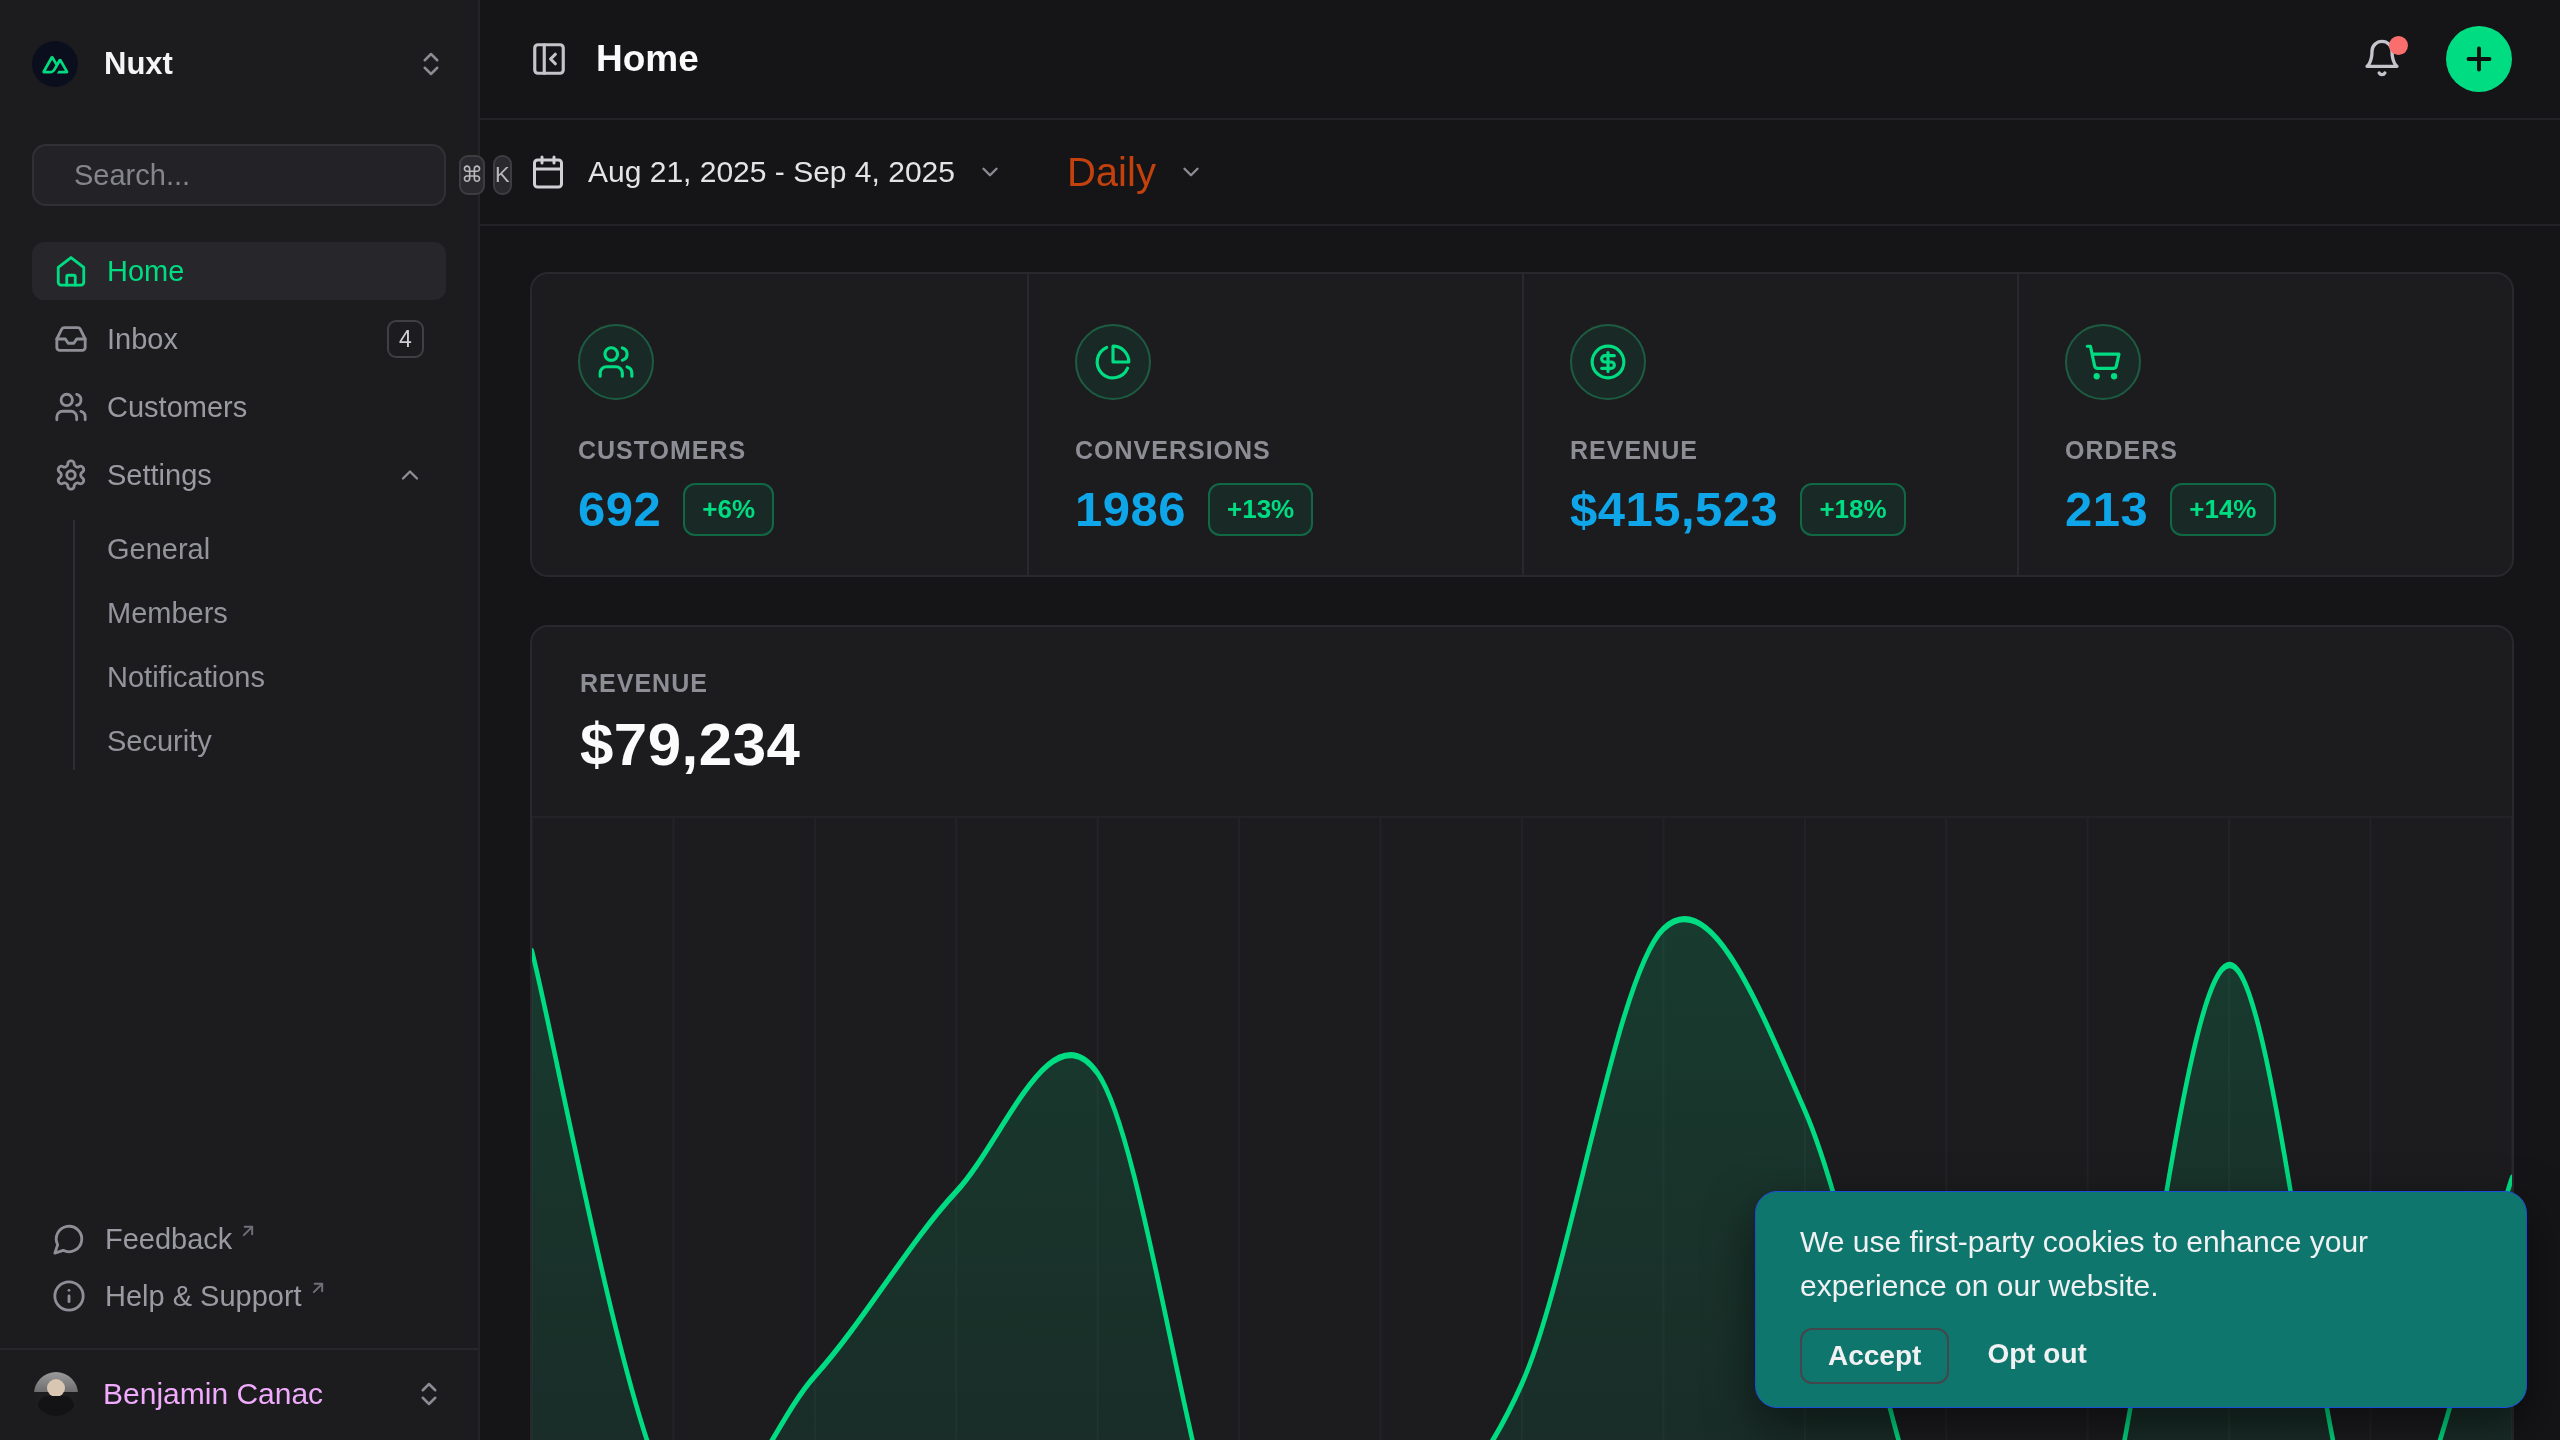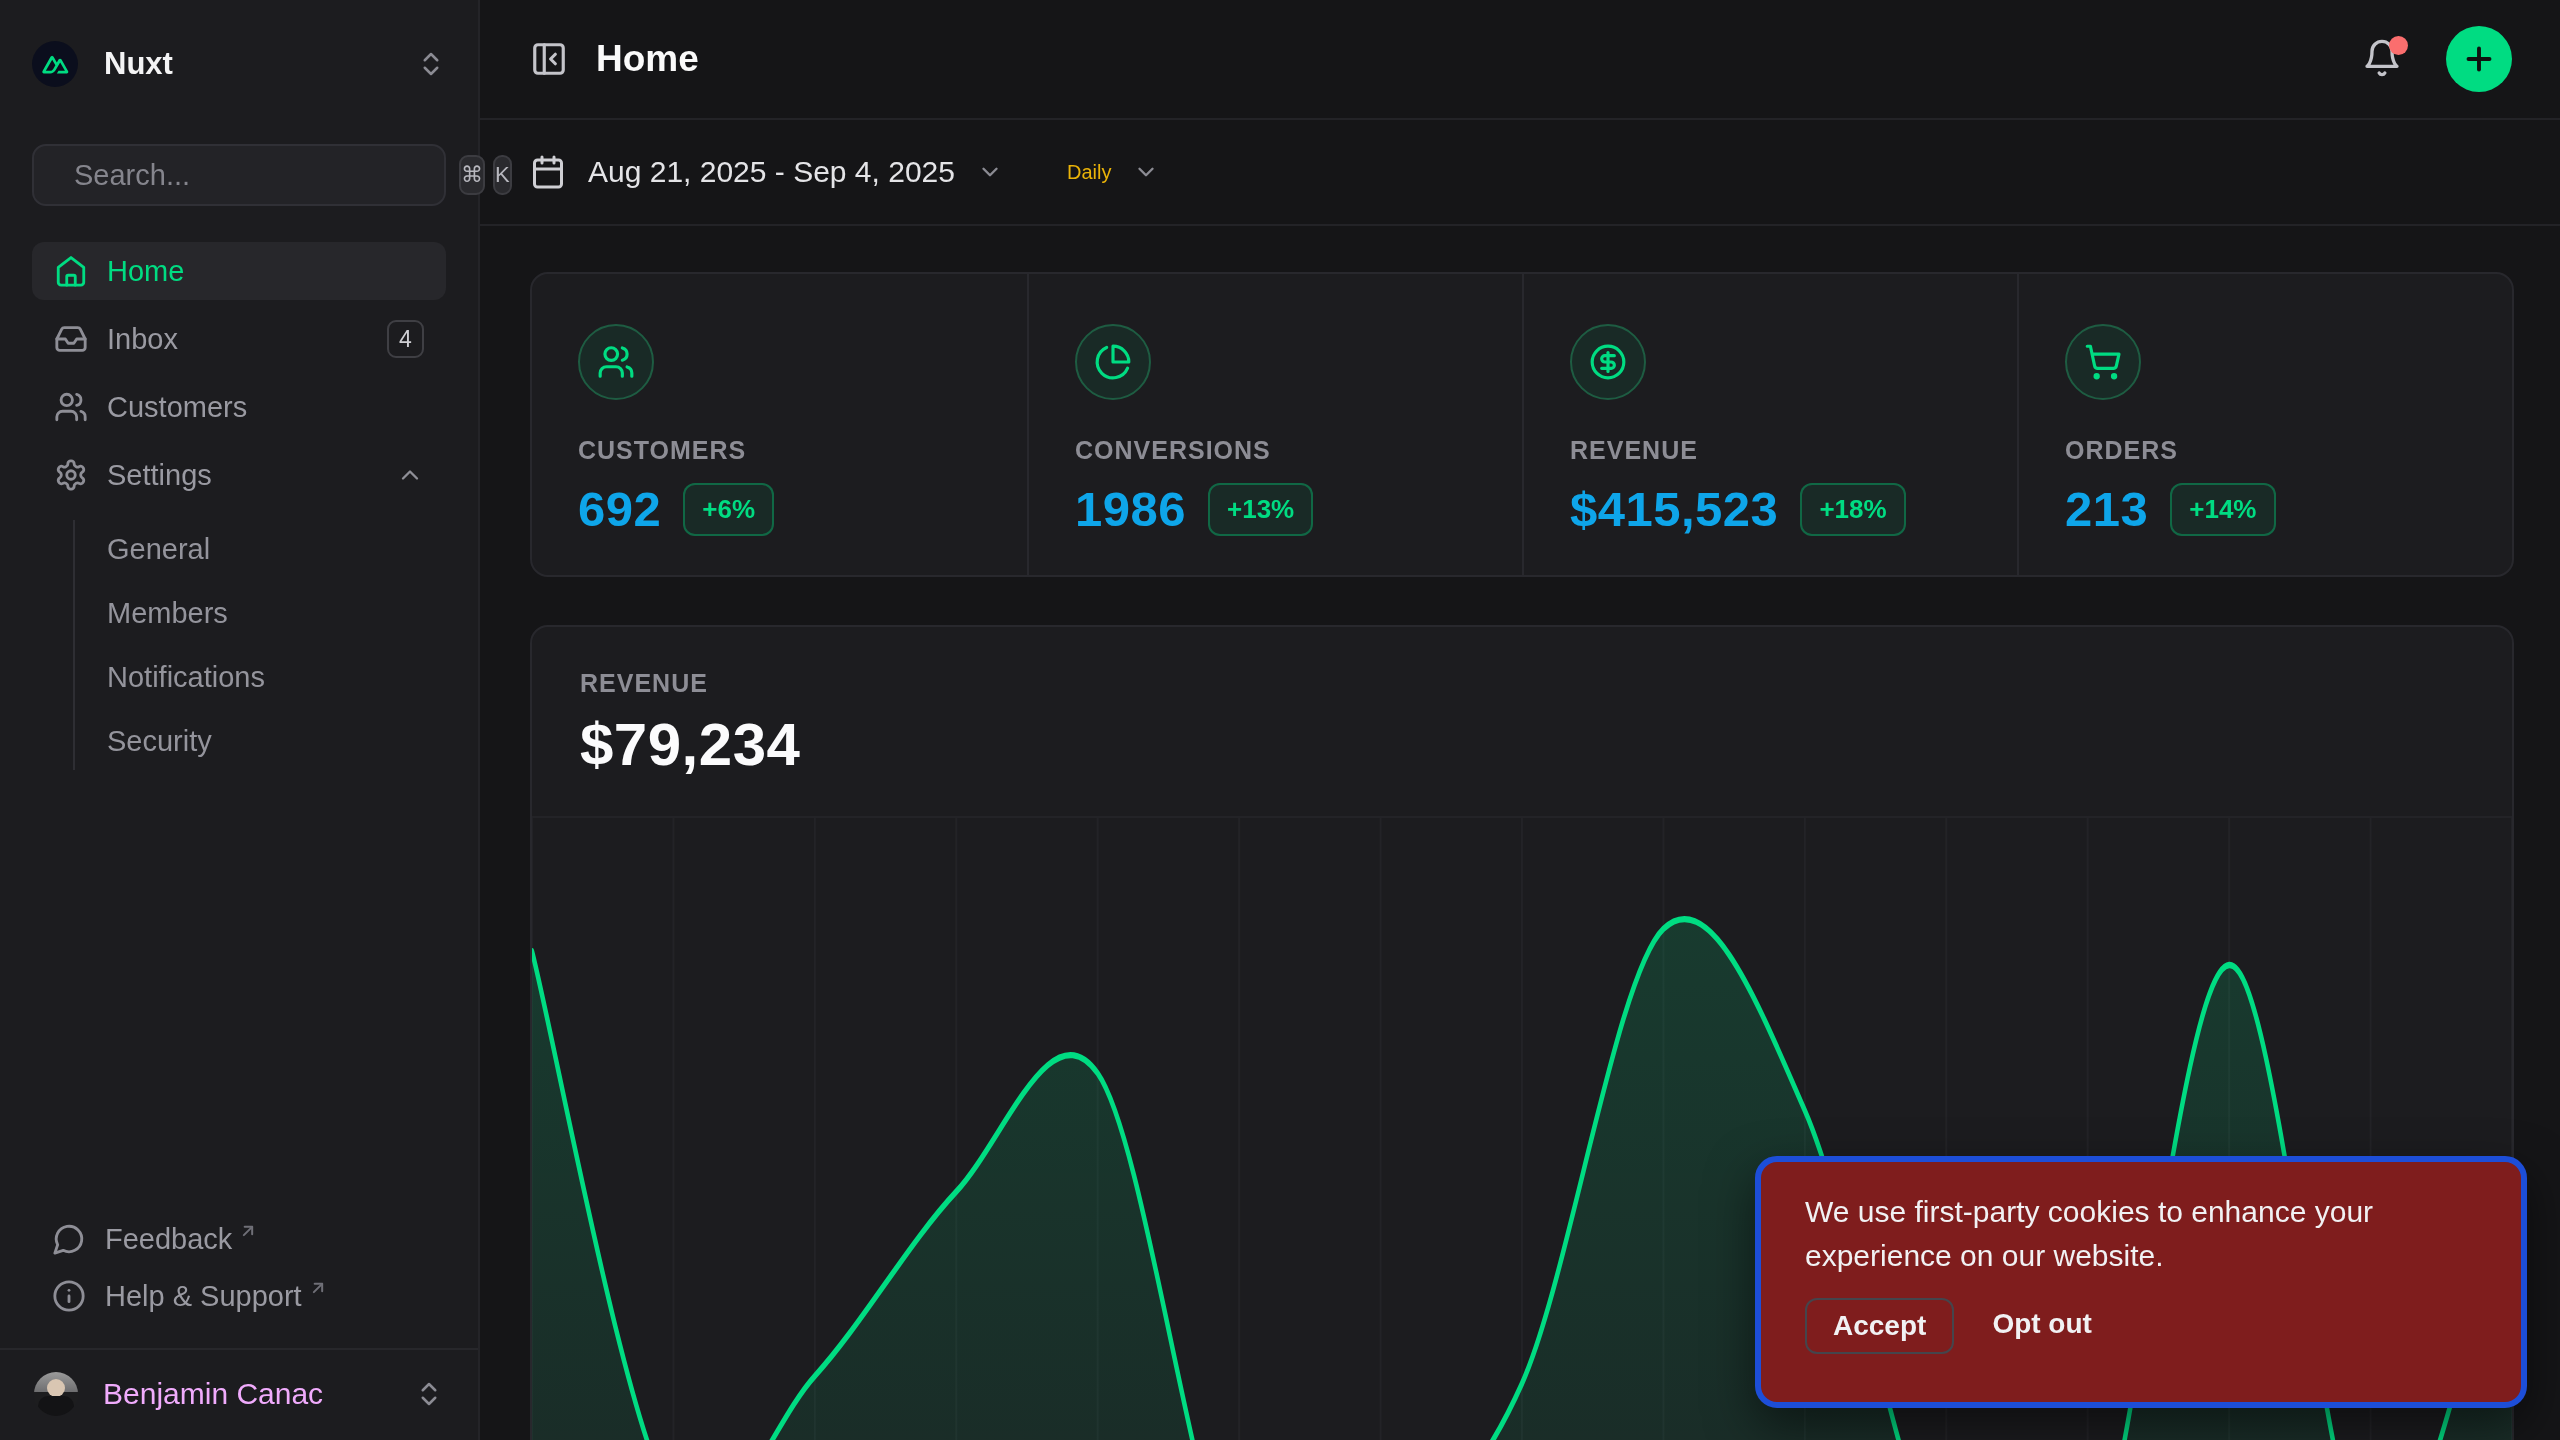--- a/index.html
+++ b/index.html
@@ -123,21 +123,21 @@
 
   .filterbar {
     height:106px; border-bottom:2px solid #232327;
     display:flex; align-items:center; padding:0 50px;
   }
   .daterange { display:flex; align-items:center; cursor:pointer; }
   .daterange .cal { width:36px; height:36px; color:#cfcfd4; margin-right:22px; }
   .daterange-text { font-size:30px; font-weight:500; color:#e4e4e7; }
   .chev-down { width:26px; height:26px; color:#8b8b93; margin-left:22px; }
   .granularity { display:flex; align-items:center; margin-left:64px; cursor:pointer; }
-  .granularity-text { font-size:20px; font-weight:500; color:#eab308; }
+  .granularity-text { font-size:40px; font-weight:500; color:#c2410c; }
 
   .content { flex:1; padding:46px 46px 0 50px; overflow:hidden; }
 
   .stats-card {
     display:grid; grid-template-columns:repeat(4,1fr);
     background:#1c1c1f; border:2px solid #28282d; border-radius:18px;
     height:305px; overflow:hidden;
   }
   .stat { padding:50px 40px 0 46px; cursor:pointer; }
   .stat + .stat { border-left:2px solid #28282d; }
@@ -162,22 +162,22 @@
   }
   .chart-head { padding:42px 48px 0; }
   .chart-kicker { font-size:25px; font-weight:600; letter-spacing:1px; color:#8d8d95; }
   .chart-big-value { margin-top:12px; font-size:60px; font-weight:700; color:#fbfbfc; letter-spacing:0.5px; }
   .chart-plot { margin-top:37px; height:900px; border-top:2px solid #232327; position:relative; }
   .chart-plot svg.plot { position:absolute; inset:0; width:100%; height:100%; }
 
   
   .cookie-banner {
     position:absolute; right:33px; bottom:32px; width:772px;
-    background:#7f1d1d; border:6px solid #1d4ed8; border-radius:22px;
-    padding:28px 44px 48px; box-shadow:0 18px 48px rgba(0,0,0,0.5);
+    background:#0f766e; border:1px solid #1d4ed8; border-radius:22px;
+    padding:28px 44px 23px; box-shadow:0 18px 48px rgba(0,0,0,0.5);
     z-index:10;
   }
   .cookie-text { font-size:30px; line-height:44px; color:#f1f1f3; font-weight:500; }
   .cookie-actions { margin-top:20px; display:flex; align-items:flex-start; gap:38px; }
   .accept-btn {
     background:transparent; border:2px solid #45454c; border-radius:12px;
     padding:10px 26px; font-size:28px; font-weight:600; color:#f1f1f3;
     font-family:"Liberation Sans", sans-serif; cursor:pointer;
   }
   .optout-btn {

